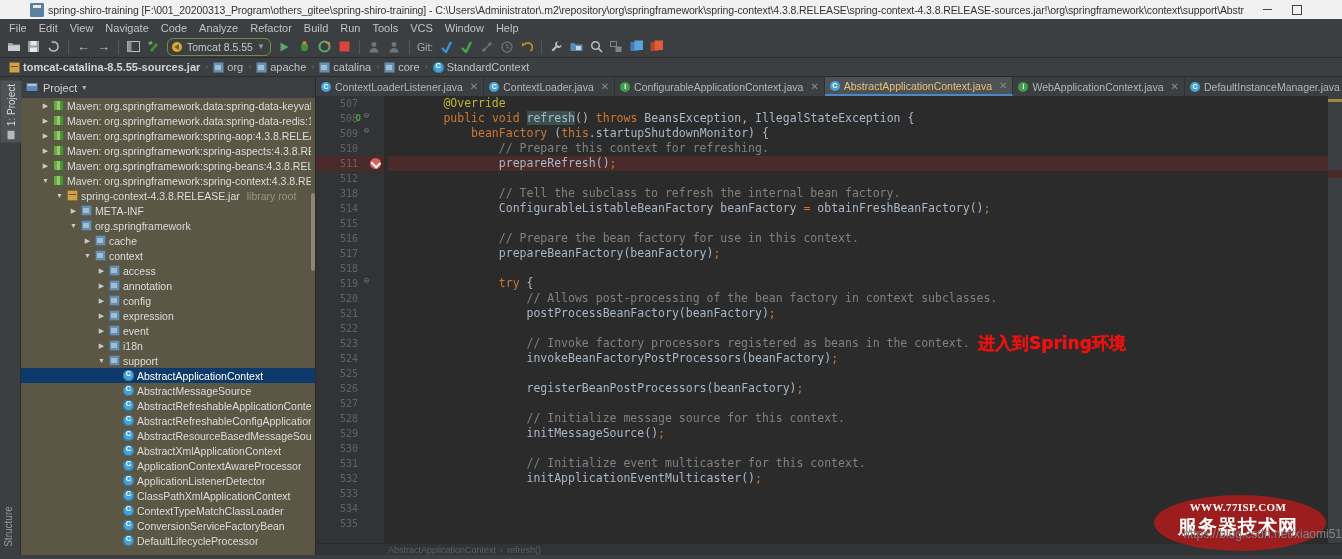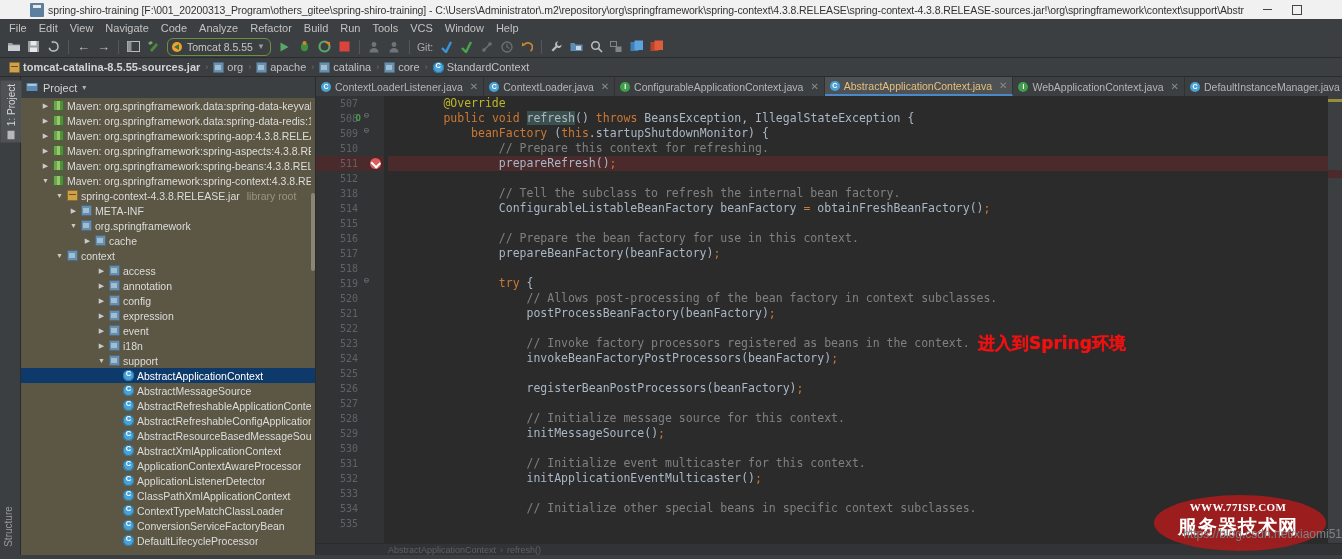--- a/index.html
+++ b/index.html
@@ -541,21 +541,21 @@
           <div class="trow" style="padding-left: 48px;">
             <span class="arrow">▼</span>
             <span class="ic ic-pkg"></span>
             <span class="tlabel">org.springframework</span>
           </div>
           <div class="trow" style="padding-left: 62px;">
             <span class="arrow">▶</span>
             <span class="ic ic-pkg"></span>
             <span class="tlabel">cache</span>
           </div>
-          <div class="trow" style="padding-left: 34px;">
+          <div class="trow" style="padding-left: 62px;">
             <span class="arrow">▼</span>
             <span class="ic ic-pkg"></span>
             <span class="tlabel">context</span>
           </div>
           <div class="trow" style="padding-left: 76px;">
             <span class="arrow">▶</span>
             <span class="ic ic-pkg"></span>
             <span class="tlabel">access</span>
           </div>
           <div class="trow" style="padding-left: 76px;">
@@ -736,21 +736,20 @@
             <div class="cline">                    <span class="id">invokeBeanFactoryPostProcessors</span><span class="id">(</span><span class="id">beanFactory</span><span class="id">)</span><span class="sem">;</span></div>
             <div class="cline"></div>
             <div class="cline">                    <span class="id">registerBeanPostProcessors</span><span class="id">(</span><span class="id">beanFactory</span><span class="id">)</span><span class="sem">;</span></div>
             <div class="cline"></div>
             <div class="cline"><span>                    </span><span class="cm">// Initialize message source for this context.</span></div>
             <div class="cline">                    <span class="id">initMessageSource</span><span class="id">(</span><span class="id">)</span><span class="sem">;</span></div>
             <div class="cline"></div>
             <div class="cline"><span>                    </span><span class="cm">// Initialize event multicaster for this context.</span></div>
             <div class="cline">                    <span class="id">initApplicationEventMulticaster</span><span class="id">(</span><span class="id">)</span><span class="sem">;</span></div>
             <div class="cline"></div>
-            <div class="cline"><span>                    </span><span class="cm">// Initialize other special beans in specific context subclasses.</span></div>
           </div>
         <div class="ann-cn">进入到Spring环境</div>
         <div class="vertscroll">
           <div class="rb-mark" style="top:3px;background:#9a8c3a;"></div>
           <div class="rb-mark" style="top:74px;height:8px;background:#4b2a2c;"></div>
 
         </div>
       </div>
       <div class="breadcrumbs">
         <span>AbstractApplicationContext</span>

